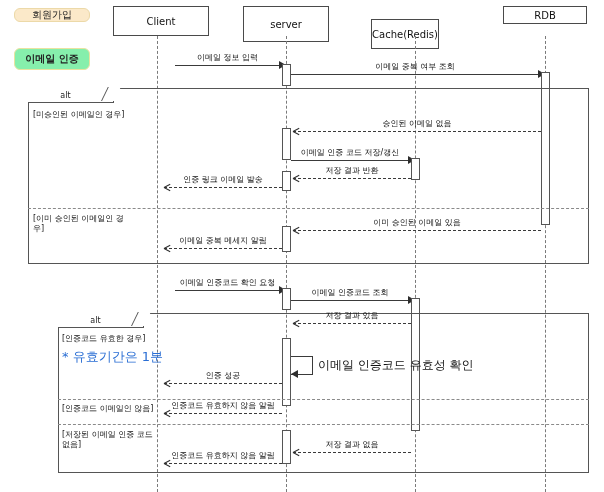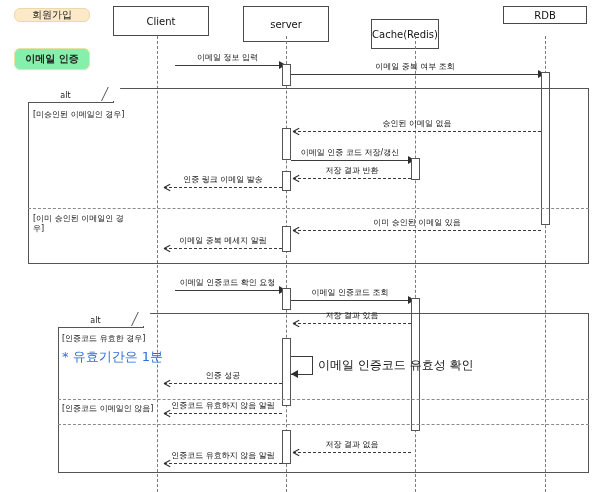--- a/index.html
+++ b/index.html
@@ -177,20 +177,21 @@
   <div class="divider" style="left:58px;top:399px;width:531px;"></div>
   <div class="guard" style="left:62px;top:404px;width:120px;">[인증코드 이메일인 않음]</div>
 
   <div class="msg dashed" style="left:164px;top:413px;width:118px;">
     <div class="ln"></div>
     <div class="lbl">인증코드 유효하지 않음 알림</div>
   </div>
   <div class="arrow left-open" style="left:164px;top:413px;"></div>
 
   <div class="divider" style="left:58px;top:424px;width:531px;"></div>
+  <div class="guard" style="left:62px;top:430px;width:98px;">[저장된 이메일 인증 코드 없음]</div>
 
   <div class="msg dashed" style="left:293px;top:452px;width:118px;">
     <div class="ln"></div>
     <div class="lbl">저장 결과 없음</div>
   </div>
   <div class="arrow left-open" style="left:293px;top:452px;"></div>
   <div class="act" style="left:282px;top:430px;width:9px;height:34px;"></div>
 
   <div class="msg dashed" style="left:164px;top:463px;width:118px;">
     <div class="ln"></div>

